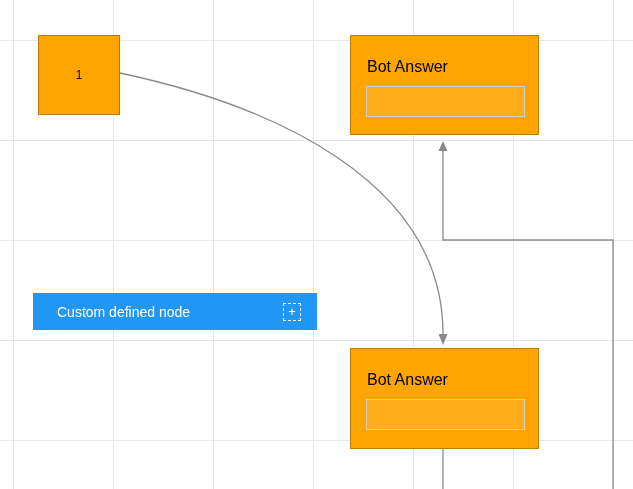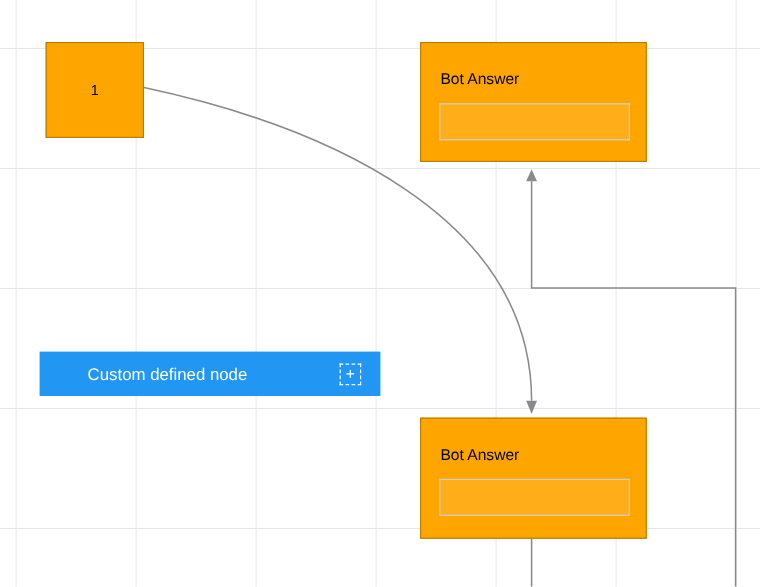--- a/index.html
+++ b/index.html
@@ -42,21 +42,21 @@
     width: 189px;
     height: 100px;
     color: #000000;
   }
   .bot-node-top { left: 350px; top: 35px; }
   .bot-node-bottom { left: 350px; top: 348px; height: 101px; }
   .bot-node .bot-title {
     position: absolute;
     left: 16px;
     top: 22px;
-    font-size: 13px;
+    font-size: 16px;
     color: #000000;
   }
   .bot-node .bot-input {
     position: absolute;
     left: 15px;
     top: 50px;
     width: 159px;
     height: 31px;
     border: 1px solid #d0cfcd;
     background: rgba(255,255,255,0.10);
@@ -65,21 +65,21 @@
   .custom-node {
     left: 33px;
     top: 293px;
     width: 284px;
     height: 37px;
     background: #2196f3;
     display: flex;
     align-items: center;
     color: #ffffff;
     font-size: 14px;
-    padding-left: 40px;
+    padding-left: 24px;
   }
   .add-port {
     position: absolute;
     right: 16px;
     top: 50%;
     margin-top: -9px;
     width: 18px;
     height: 18px;
     border: 1px dashed #ffffff;
     box-sizing: border-box;

